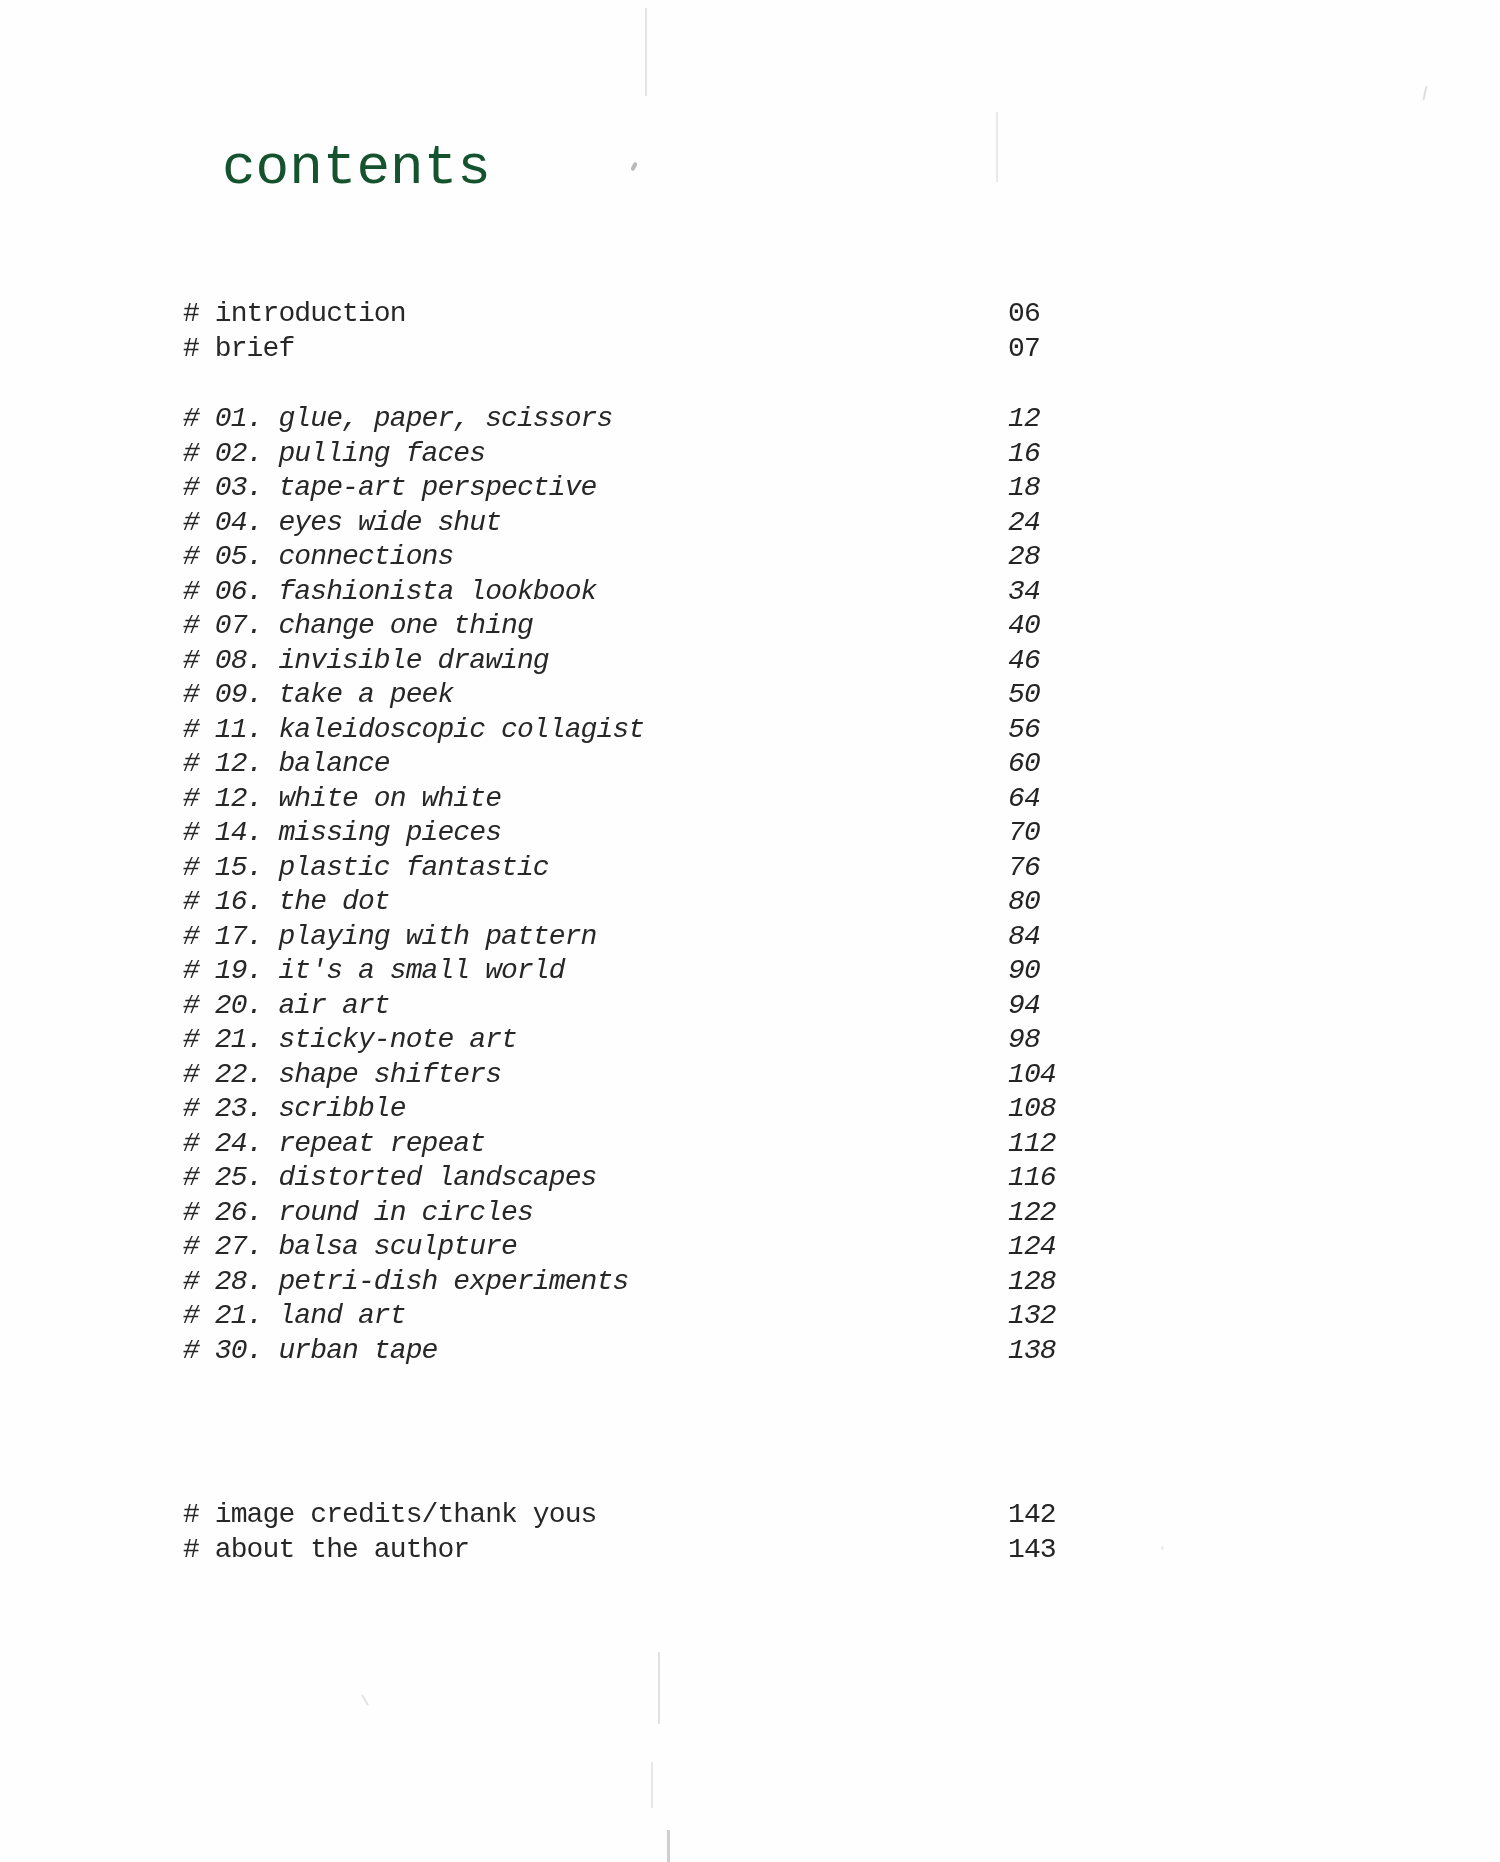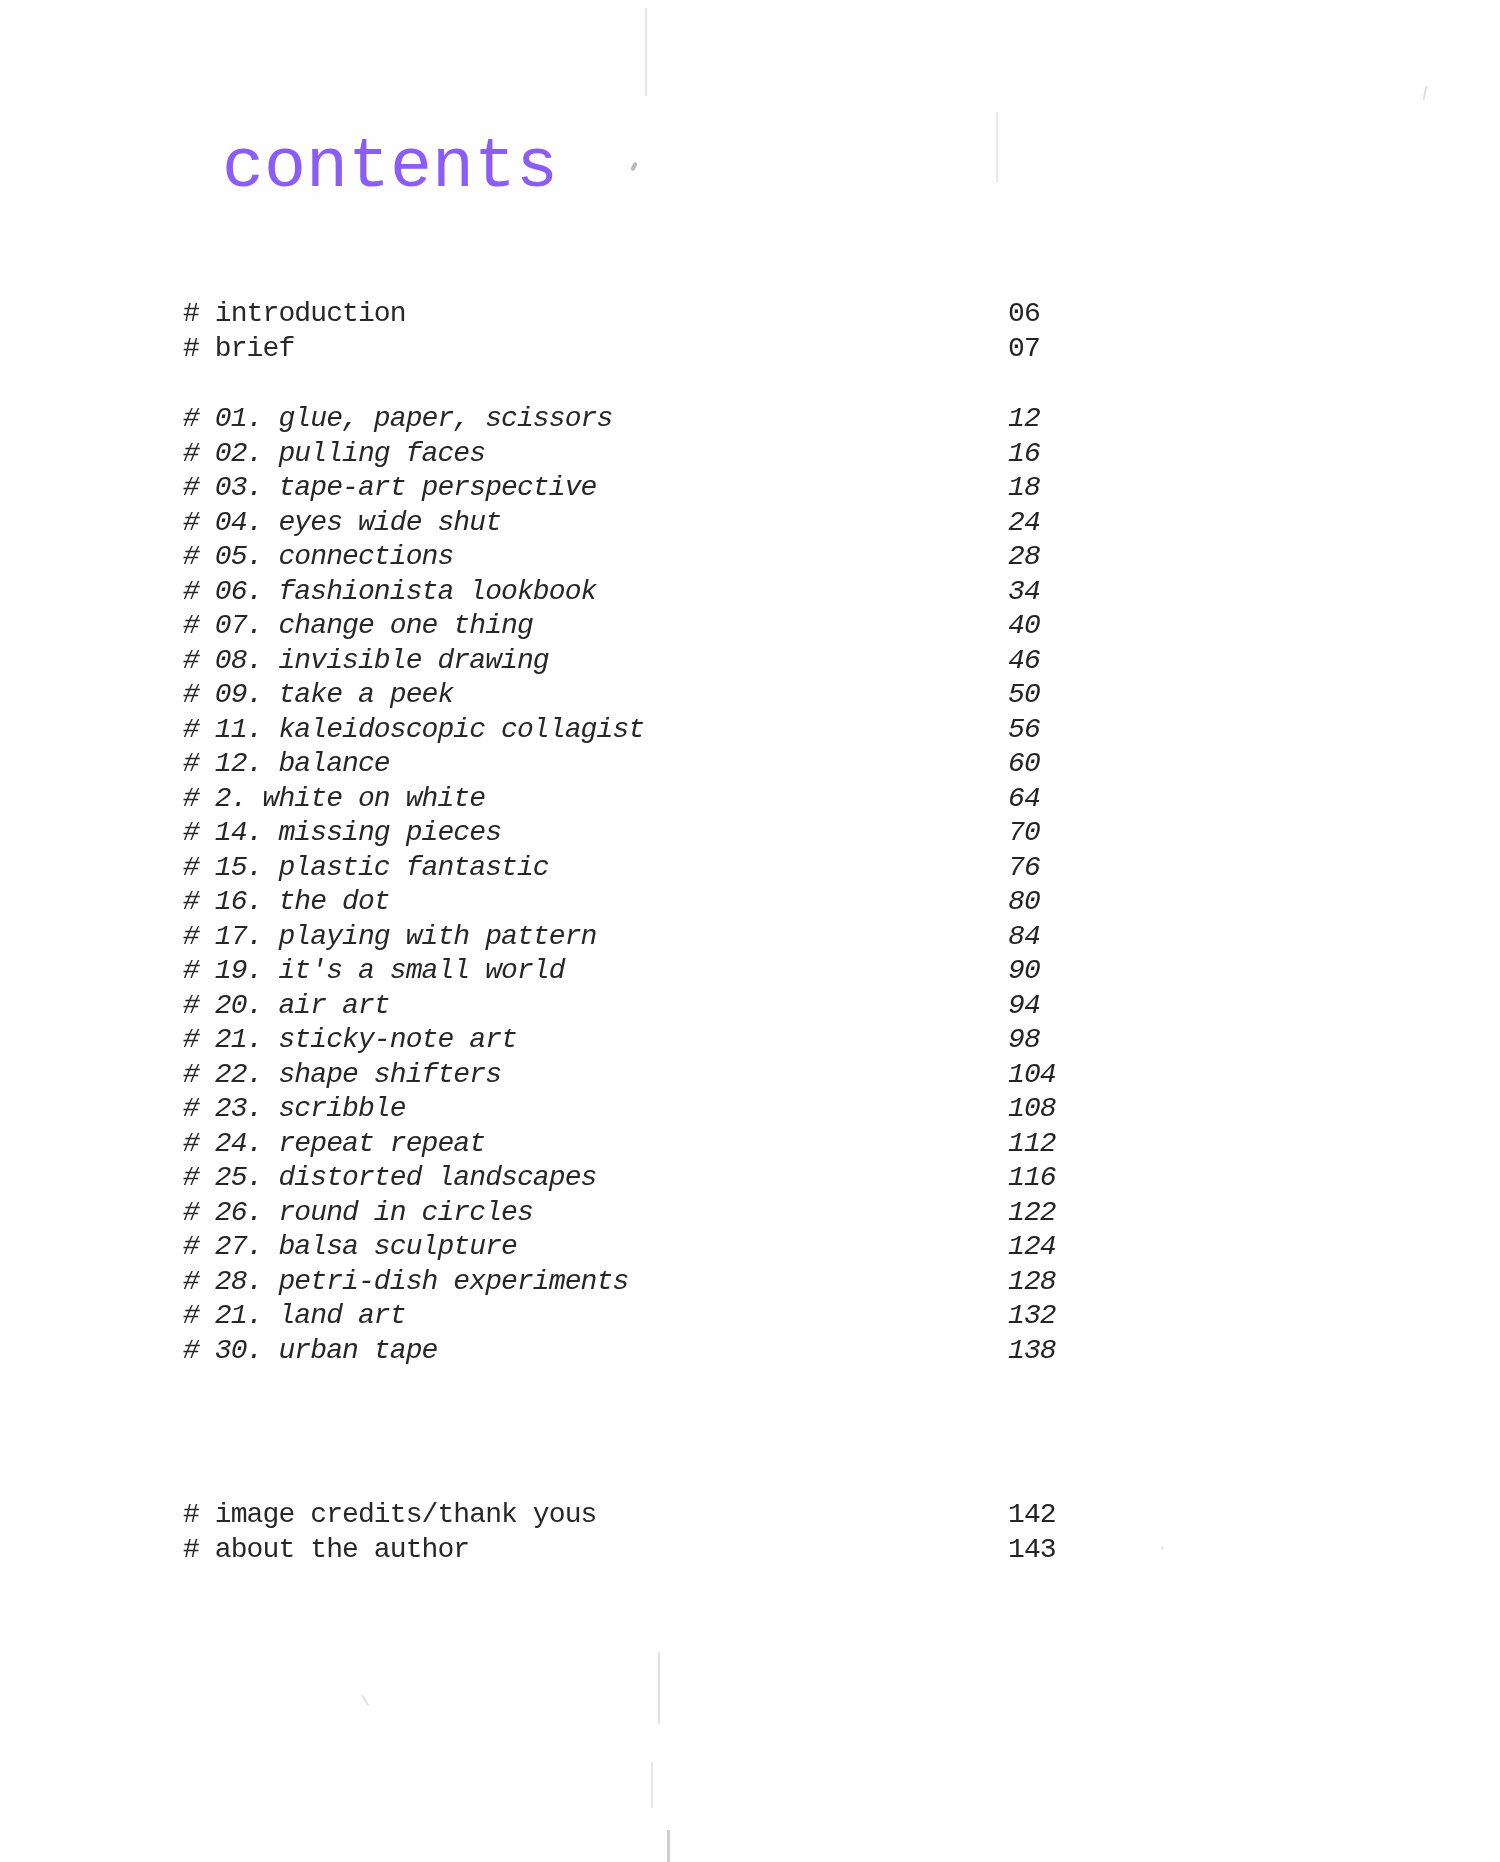--- a/index.html
+++ b/index.html
@@ -7,23 +7,23 @@
     position:relative;
     width:1500px;height:1862px;
     background:#fefefe;
     overflow:hidden;
     font-family:"Liberation Mono", monospace;
     color:#242424;
   }
   .title{
     position:absolute;
     left:222px;top:138px;
-    font-size:70px;line-height:60px;
+    font-size:56px;line-height:60px;
     letter-spacing:0px;
-    color:#8b5cf6;
+    color:#14532d;
   }
   .toc-block{
     position:absolute;
     left:0;right:8px;
   }
   #front-block{top:297px;}
   #chapter-block{top:402px;font-style:italic;}
   #back-block{top:1498px;}
   .row{
     position:relative;
@@ -83,21 +83,21 @@
 
     <div class="row"><span class="marker"># </span><span class="label">08. invisible drawing</span><span class="page">46</span></div>
 
     <div class="row"><span class="marker"># </span><span class="label">09. take a peek</span><span class="page">50</span></div>
 
 
     <div class="row"><span class="marker"># </span><span class="label">11. kaleidoscopic collagist</span><span class="page">56</span></div>
 
     <div class="row"><span class="marker"># </span><span class="label">12. balance</span><span class="page">60</span></div>
 
-    <div class="row"><span class="marker"># </span><span class="label">2. white on white</span><span class="page">64</span></div>
+    <div class="row"><span class="marker"># </span><span class="label">12. white on white</span><span class="page">64</span></div>
 
     <div class="row"><span class="marker"># </span><span class="label">14. missing pieces</span><span class="page">70</span></div>
 
     <div class="row"><span class="marker"># </span><span class="label">15. plastic fantastic</span><span class="page">76</span></div>
 
     <div class="row"><span class="marker"># </span><span class="label">16. the dot</span><span class="page">80</span></div>
 
     <div class="row"><span class="marker"># </span><span class="label">17. playing with pattern</span><span class="page">84</span></div>
 
 

